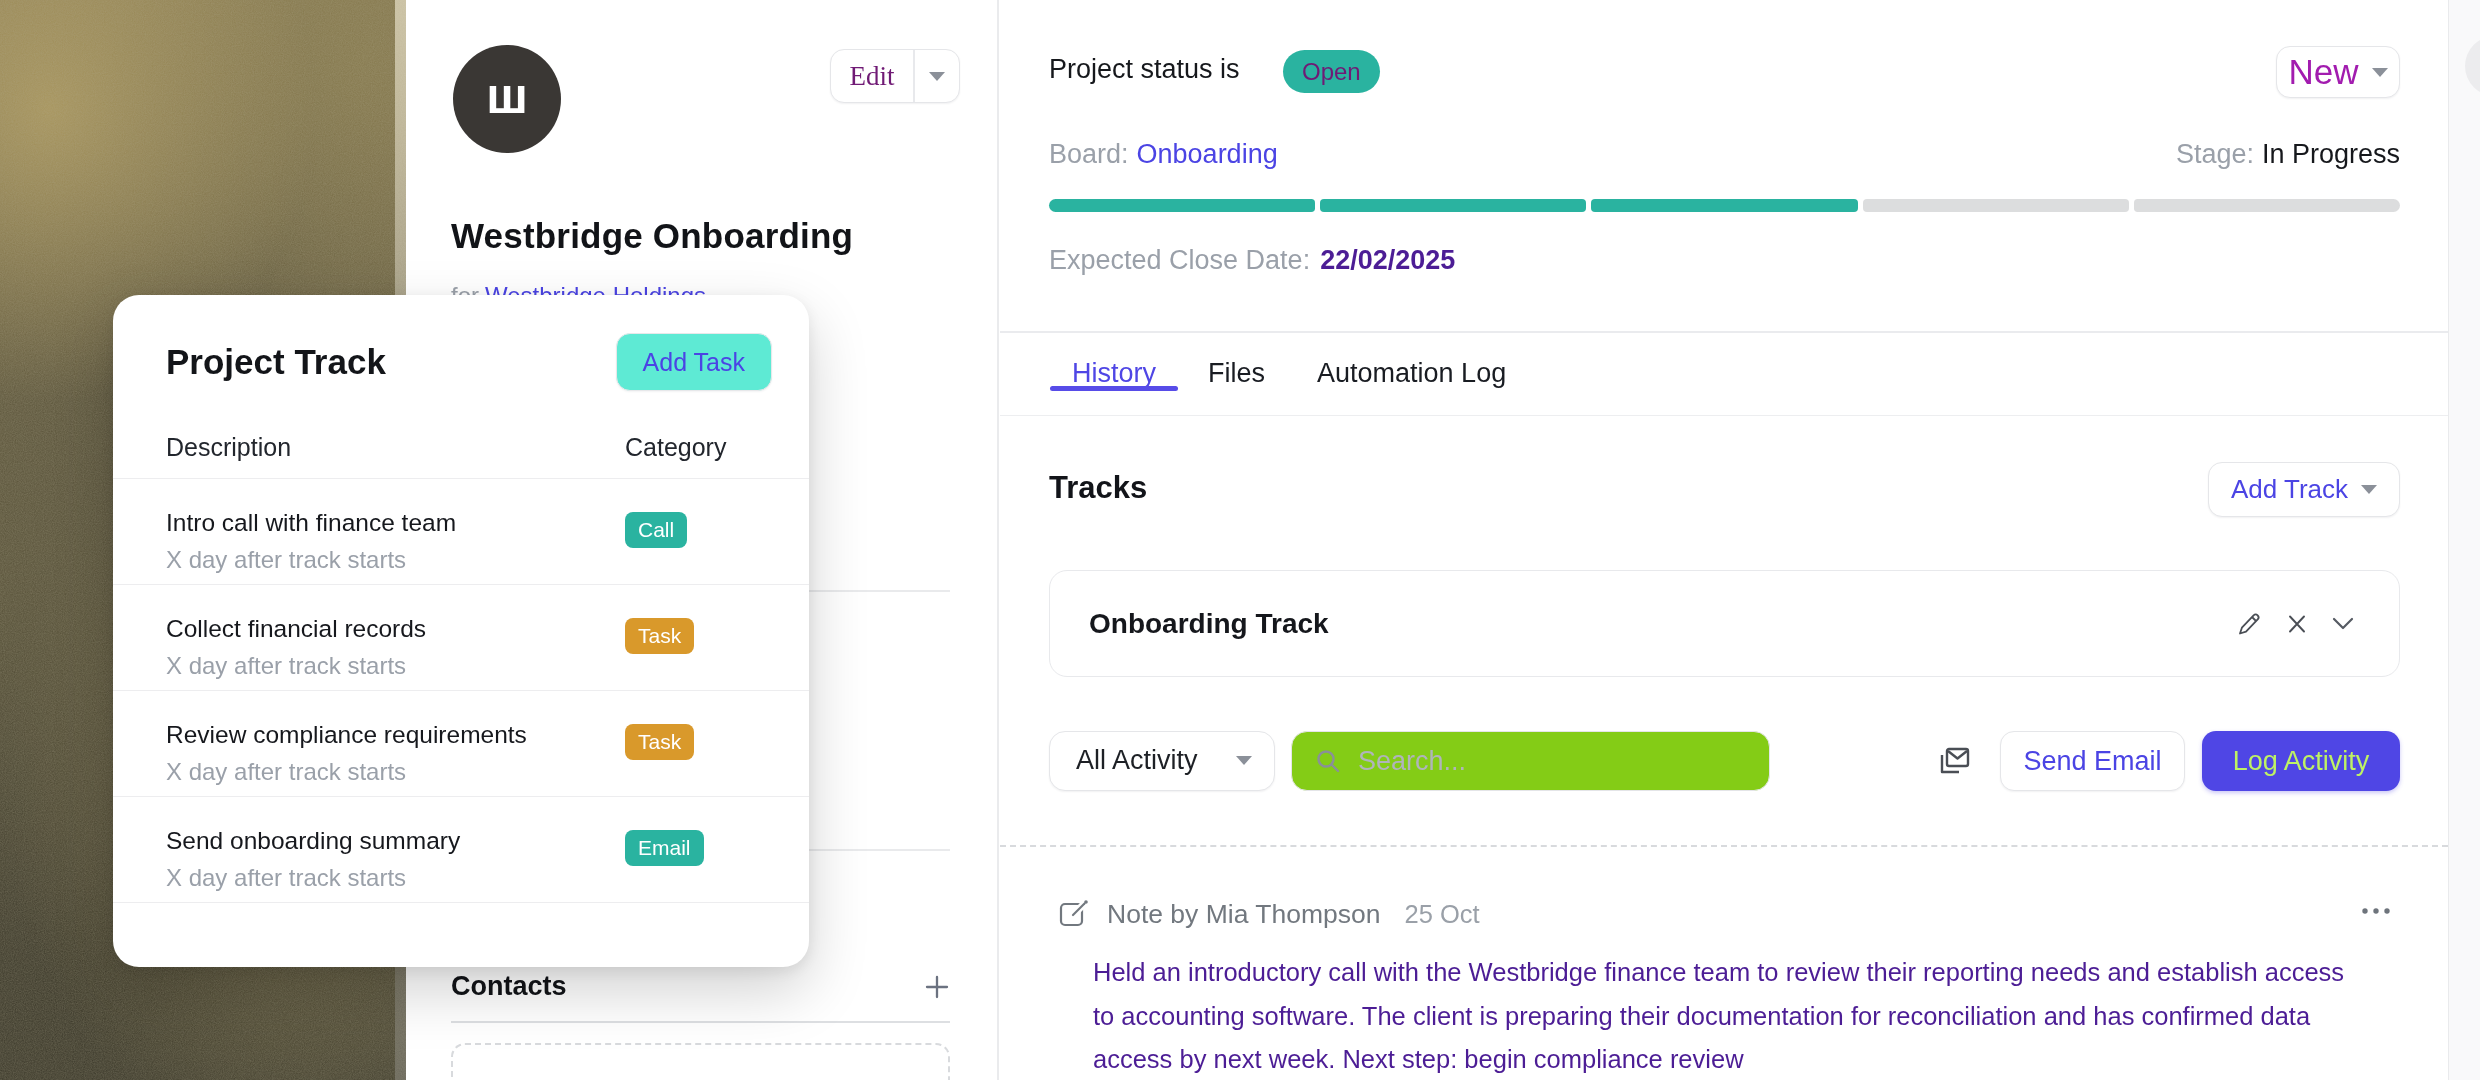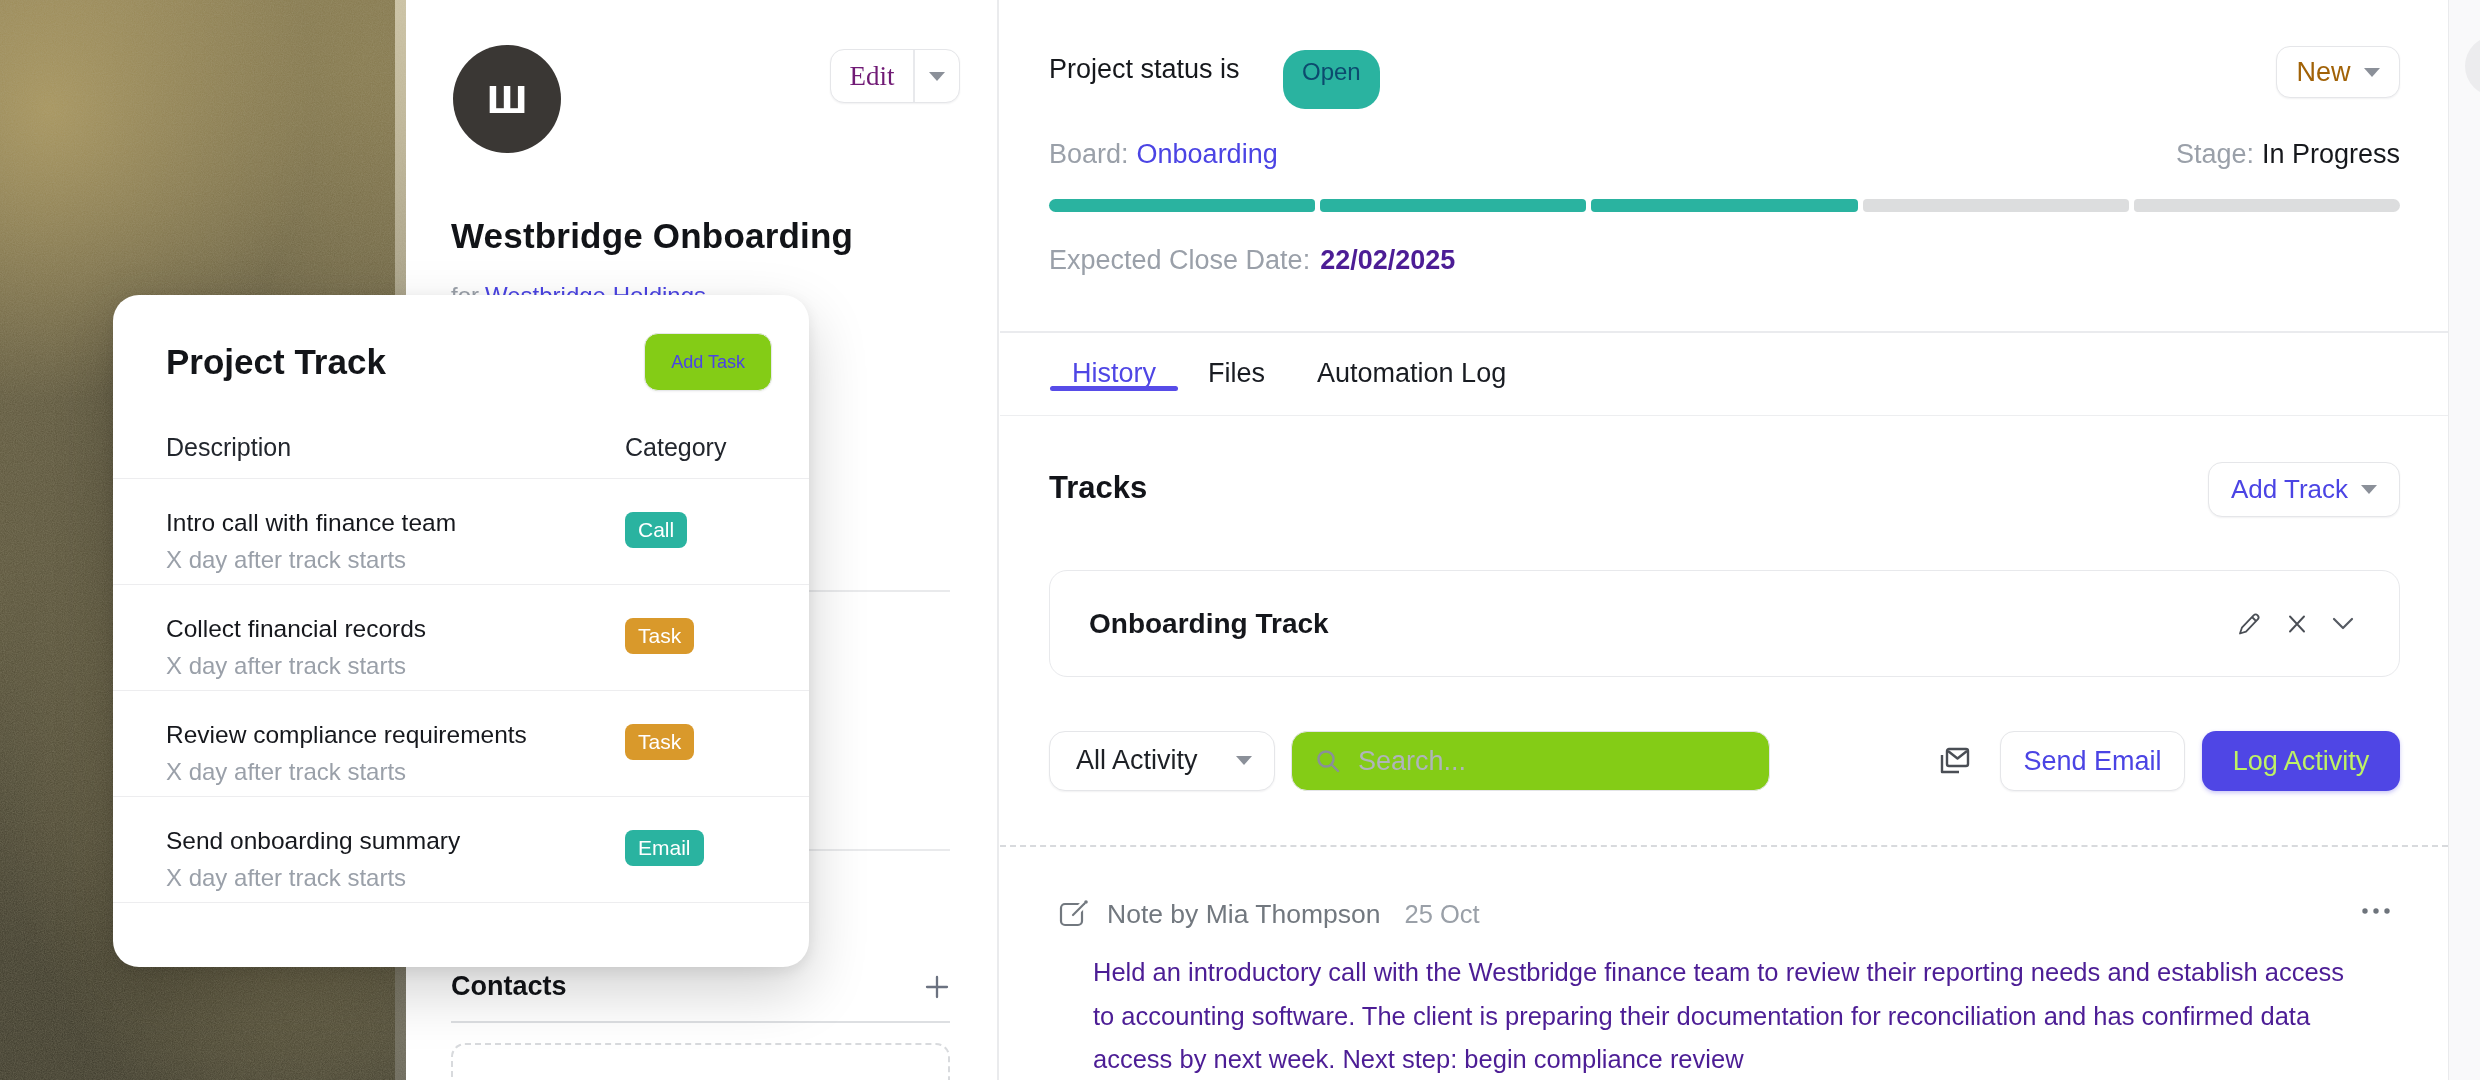--- a/index.html
+++ b/index.html
@@ -50,41 +50,41 @@
   .lp-div1 { top:590px; } .lp-div2 { top:849px; }
   .contacts-row { position:absolute; left:45px; top:971px; width:499px; display:flex; align-items:center; justify-content:space-between; }
   .contacts-row .c-title { font-size:27px; font-weight:600; color:#121418; }
   .contacts-underline { position:absolute; left:45px; top:1021px; width:499px; height:1.5px; background:#dddfe2; }
   .dashed-box { position:absolute; left:45px; top:1043px; width:499px; height:72px; border:2px dashed #d8dadd; border-radius:14px; }
   
   .popup { position:absolute; left:113px; top:295px; width:696px; height:672px; background:#fff; border-radius:26px;
            box-shadow:0 24px 60px rgba(0,0,0,.18), 0 4px 14px rgba(0,0,0,.08); z-index:50; }
   .popup-head { position:absolute; left:53px; right:37px; top:36px; height:62px; display:flex; align-items:center; justify-content:space-between; }
   .popup-title { font-size:35px; font-weight:700; color:#131519; }
-  .add-task-btn { height:58px; padding:12px 26px; background:#84cc16; border:1.5px solid #e7e8ea; border-radius:14px;
-                  font-size:18px; color:#4b44e4; font-family:inherit; cursor:pointer; box-shadow:0 1px 2px rgba(16,24,40,.05); }
+  .add-task-btn { height:58px; padding:12px 26px; background:#5eead4; border:1.5px solid #e7e8ea; border-radius:14px;
+                  font-size:25px; color:#4b44e4; font-family:inherit; cursor:pointer; box-shadow:0 1px 2px rgba(16,24,40,.05); }
   .popup-cols { position:absolute; left:53px; right:37px; top:138px; font-size:25px; color:#22262d; }
   .popup-cols .col-cat { position:absolute; left:459px; top:0; }
   .popup-rows { position:absolute; left:0; right:0; top:183px; border-bottom:1.5px solid #ededef; }
   .trow { position:relative; height:106px; border-top:1.5px solid #ededef; padding:0 37px 0 53px; }
   .trow .desc { position:absolute; left:53px; top:30px; font-size:24.5px; color:#16181d; }
   .trow .timing { position:absolute; left:53px; top:67px; font-size:24px; color:#9aa0a9; }
   .badge { position:absolute; left:512px; top:33px; display:inline-block; padding:7px 13px 8px; border-radius:8px;
            font-size:21px; color:#fff; line-height:1; }
   .badge.teal { background:#2ab3a0; }
   .badge.amber { background:#d9992b; }
   
   .right-panel { position:absolute; left:1000px; top:0; width:1448px; height:1080px; background:#fff; }
   .status-label { position:absolute; left:49px; top:54px; font-size:27px; font-weight:500; color:#16181c; }
-  .open-badge { position:absolute; left:283px; top:50px; height:59px; line-height:43px; padding:0 19px;
-                border-radius:22px; background:#2ab3a0; color:#0c4a6e; font-size:24px; }
+  .open-badge { position:absolute; left:283px; top:50px; height:43px; line-height:43px; padding:0 19px;
+                border-radius:22px; background:#2ab3a0; color:#701a75; font-size:24px; }
   .btn-chrome { background:#fff; border:1.5px solid #e5e6e9; border-radius:14px; box-shadow:0 1px 2px rgba(16,24,40,.06);
                 display:flex; align-items:center; justify-content:center; gap:13px; font-family:inherit; cursor:pointer; }
   .new-btn { position:absolute; right:48px; top:46px; width:124px; height:52px; }
-  .new-btn .lbl { font-size:27px; color:#a16207; }
+  .new-btn .lbl { font-size:35px; color:#a21caf; }
   .board-row { position:absolute; left:49px; top:139px; font-size:27px; color:#9aa0a9; }
   .board-row a { color:#4b44e4; text-decoration:none; margin-left:8px; }
   .stage-row { position:absolute; right:48px; top:139px; font-size:27px; color:#9aa0a9; }
   .stage-row .val { color:#16181c; margin-left:8px; }
   .progress { position:absolute; left:49px; right:48px; top:199px; height:13px; display:flex; gap:5px; }
   .progress .seg { flex:1; background:#dcddde; border-radius:4px; }
   .progress .seg.fill { background:#2ab3a0; }
   .progress .seg:first-child { border-radius:7px 4px 4px 7px; }
   .progress .seg:last-child { border-radius:4px 7px 7px 4px; }
   .close-date { position:absolute; left:49px; top:245px; font-size:27px; color:#9aa0a9; }

